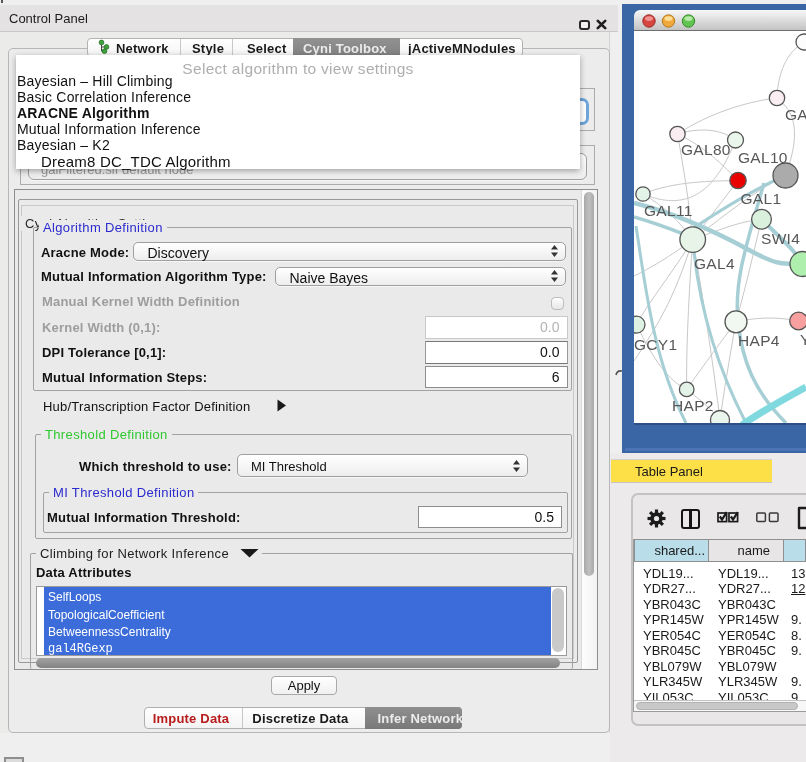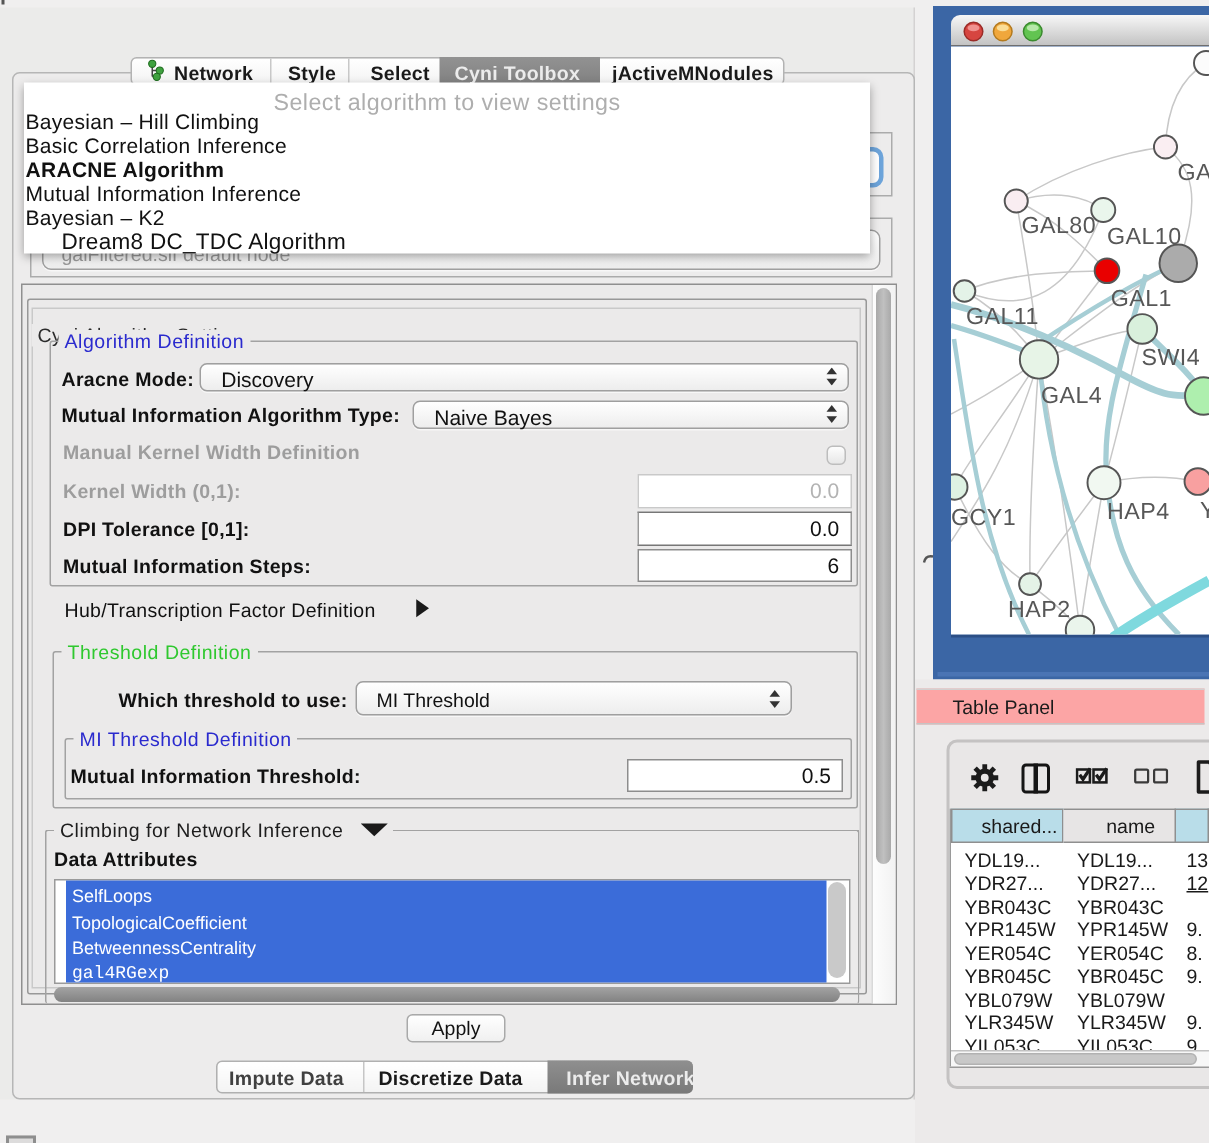--- a/index.html
+++ b/index.html
@@ -16,20 +16,27 @@
   font-size:14px; color:#111; }
 .combo .ar { position:absolute; right:6px; top:50%; margin-top:-6px; width:9px; height:12px; }
 .gbox { position:absolute; border:1px solid #a2a2a2; border-radius:2px; }
 .gtitle { position:absolute; font-size:13px; background:#ebeaea; padding:0 4px; white-space:nowrap; letter-spacing:0.35px; }
 </style>
 </head>
 <body>
 <div id="app">
 
 <div class="abs" style="left:0;top:5px;width:610px;height:728px;background:#ebebea;border-right:1px solid #d4d2d2;"></div>
+<div class="abs" id="titlebar" style="left:0;top:5px;width:618px;height:27px;background:#e4e2e2;border-bottom:1px solid #c9c7c7;">
+  <span style="position:absolute;left:9px;top:6px;font-size:13px;color:#1b1b1b;">Control Panel</span>
+  <span style="position:absolute;left:579px;top:14.5px;width:10.5px;height:10.5px;border:2px solid #2a2a2a;border-radius:3px;background:#f2f2f2;box-sizing:border-box;"></span>
+  <svg style="position:absolute;left:596px;top:14px;" width="11" height="11" viewBox="0 0 11 11">
+        <path d="M1.8 1.8 L9.2 9.2 M9.2 1.8 L1.8 9.2" stroke="#1f1f1f" stroke-width="2.6" stroke-linecap="round"></path>
+      </svg>
+</div>
 
 <div class="abs" style="left:8px;top:48px;width:602px;height:685px;background:#edecec;border:1px solid #b6b6b6;border-radius:5px;"></div>
 
 <div id="topseg">
   <div class="abs" style="left:87px;top:38px;width:436px;height:19px;background:linear-gradient(#ffffff,#f3f3f3);border:1px solid #b3b3b3;border-radius:4px;"></div>
   <div class="abs" style="left:180px;top:39px;width:1px;height:17px;background:#c8c8c8;"></div>
   <div class="abs" style="left:232px;top:39px;width:1px;height:17px;background:#c8c8c8;"></div>
   <svg class="abs" style="left:98px;top:39px;" width="12" height="15" viewBox="0 0 12 15">
     <path d="M3.5 4 L3.5 12 M3.5 8 L8 8 M3.5 12 L6 12" stroke="#444" stroke-width="1" fill="none"></path>
     <circle cx="3.5" cy="3.5" r="2.4" fill="#3fa23f" stroke="#1d6b1d" stroke-width=".7"></circle>
@@ -135,21 +142,21 @@
   <span class="abs" style="left:17px;top:105px;font-size:14px;letter-spacing:0.2px;color:#111;font-weight:bold;white-space:nowrap;">ARACNE Algorithm</span>
   <span class="abs" style="left:17px;top:121px;font-size:14px;letter-spacing:0.2px;color:#111;white-space:nowrap;">Mutual Information Inference</span>
   <span class="abs" style="left:17px;top:137px;font-size:14px;letter-spacing:0.2px;color:#111;white-space:nowrap;">Bayesian – K2</span>
   <span class="abs" style="left:17px;top:153px;font-size:15px;letter-spacing:0.2px;color:#111;white-space:nowrap;margin-left:24px;">Dream8 DC_TDC Algorithm</span>
 </div>
 
 <div id="bottom-left">
   <div class="abs" style="left:271px;top:675.5px;width:66px;height:19.5px;background:linear-gradient(#ffffff,#f0f0f0);border:1px solid #a9a9a9;border-radius:4px;text-align:center;font-size:13px;color:#111;line-height:18px;">Apply</div>
   <div class="abs" style="left:143.5px;top:706.5px;width:318.5px;height:22.5px;background:linear-gradient(#ffffff,#f3f3f3);border:1px solid #b0b0b0;border-radius:4px;"></div>
   <div class="abs" style="left:241.7px;top:707.5px;width:1px;height:20.5px;background:#c6c6c6;"></div>
-  <span class="lbl bold" style="left:152.7px;top:711px;color:#404040;">Impute Data</span>
+  <span class="lbl bold" style="left:152.7px;top:711px;color:#b91c1c;">Impute Data</span>
   <span class="lbl bold" style="left:252.3px;top:711px;color:#1a1a1a;">Discretize Data</span>
   <div class="abs" style="left:365px;top:706.5px;width:97px;height:22.5px;background:linear-gradient(#8f8f8f,#797979);border-radius:0 4px 4px 0;"></div>
   <span class="lbl bold" style="left:377.5px;top:711px;color:#ececec;">Infer Network</span>
 </div>
 
 <div id="netwin">
   <div class="abs" style="left:622px;top:4px;width:184px;height:449px;background:#3b66a5;"></div>
   <div class="abs" style="left:634px;top:423px;width:172px;height:2px;background:#2c4f86;"></div>
   <div class="abs" style="left:625px;top:448px;width:181px;height:3px;background:#4a74b4;"></div>
   <div class="abs" style="left:634px;top:10px;width:172px;height:21px;background:linear-gradient(#f7f7f7,#c3c3c3);border-bottom:1px solid #6e6e6e;border-radius:6px 0 0 0;"></div>
@@ -224,21 +231,21 @@
       <text x="60" y="237.5">GAL4</text>
       <text x="0" y="319">GCY1</text>
       <text x="104" y="315">HAP4</text>
       <text x="166" y="314">Y</text>
       <text x="38" y="380">HAP2</text>
     </g>
   </svg>
 </div>
 <div id="tablepanel">
   <div class="abs" style="left:610px;top:453px;width:196px;height:309px;background:#eceaea;"></div>
-  <div class="abs" style="left:611px;top:459px;width:192px;height:24px;background:#fca5a5;border-top:1px solid #d2d0d0;border-bottom:1px solid #c6c4c4;">
+  <div class="abs" style="left:611px;top:459px;width:161px;height:24px;background:#fde047;border-top:1px solid #d2d0d0;border-bottom:1px solid #c6c4c4;">
     <span style="position:absolute;left:24px;top:4px;font-size:13px;color:#1b1b1b;">Table Panel</span>
   </div>
   <div class="abs" style="left:631px;top:493px;width:190px;height:233px;background:#e9e7e7;border:2px solid #c4c2c2;border-radius:7px;"></div>
 
   <svg class="abs" style="left:646px;top:508px;" width="21" height="21" viewBox="0 0 21 21">
     <g fill="#1c1c1c">
           <circle cx="10.5" cy="10.5" r="6.2"></circle>
     <g stroke="#1c1c1c" stroke-width="3.2">
       <path d="M10.5 1.5 L10.5 19.5"></path>
             <path d="M1.5 10.5 L19.5 10.5"></path>

